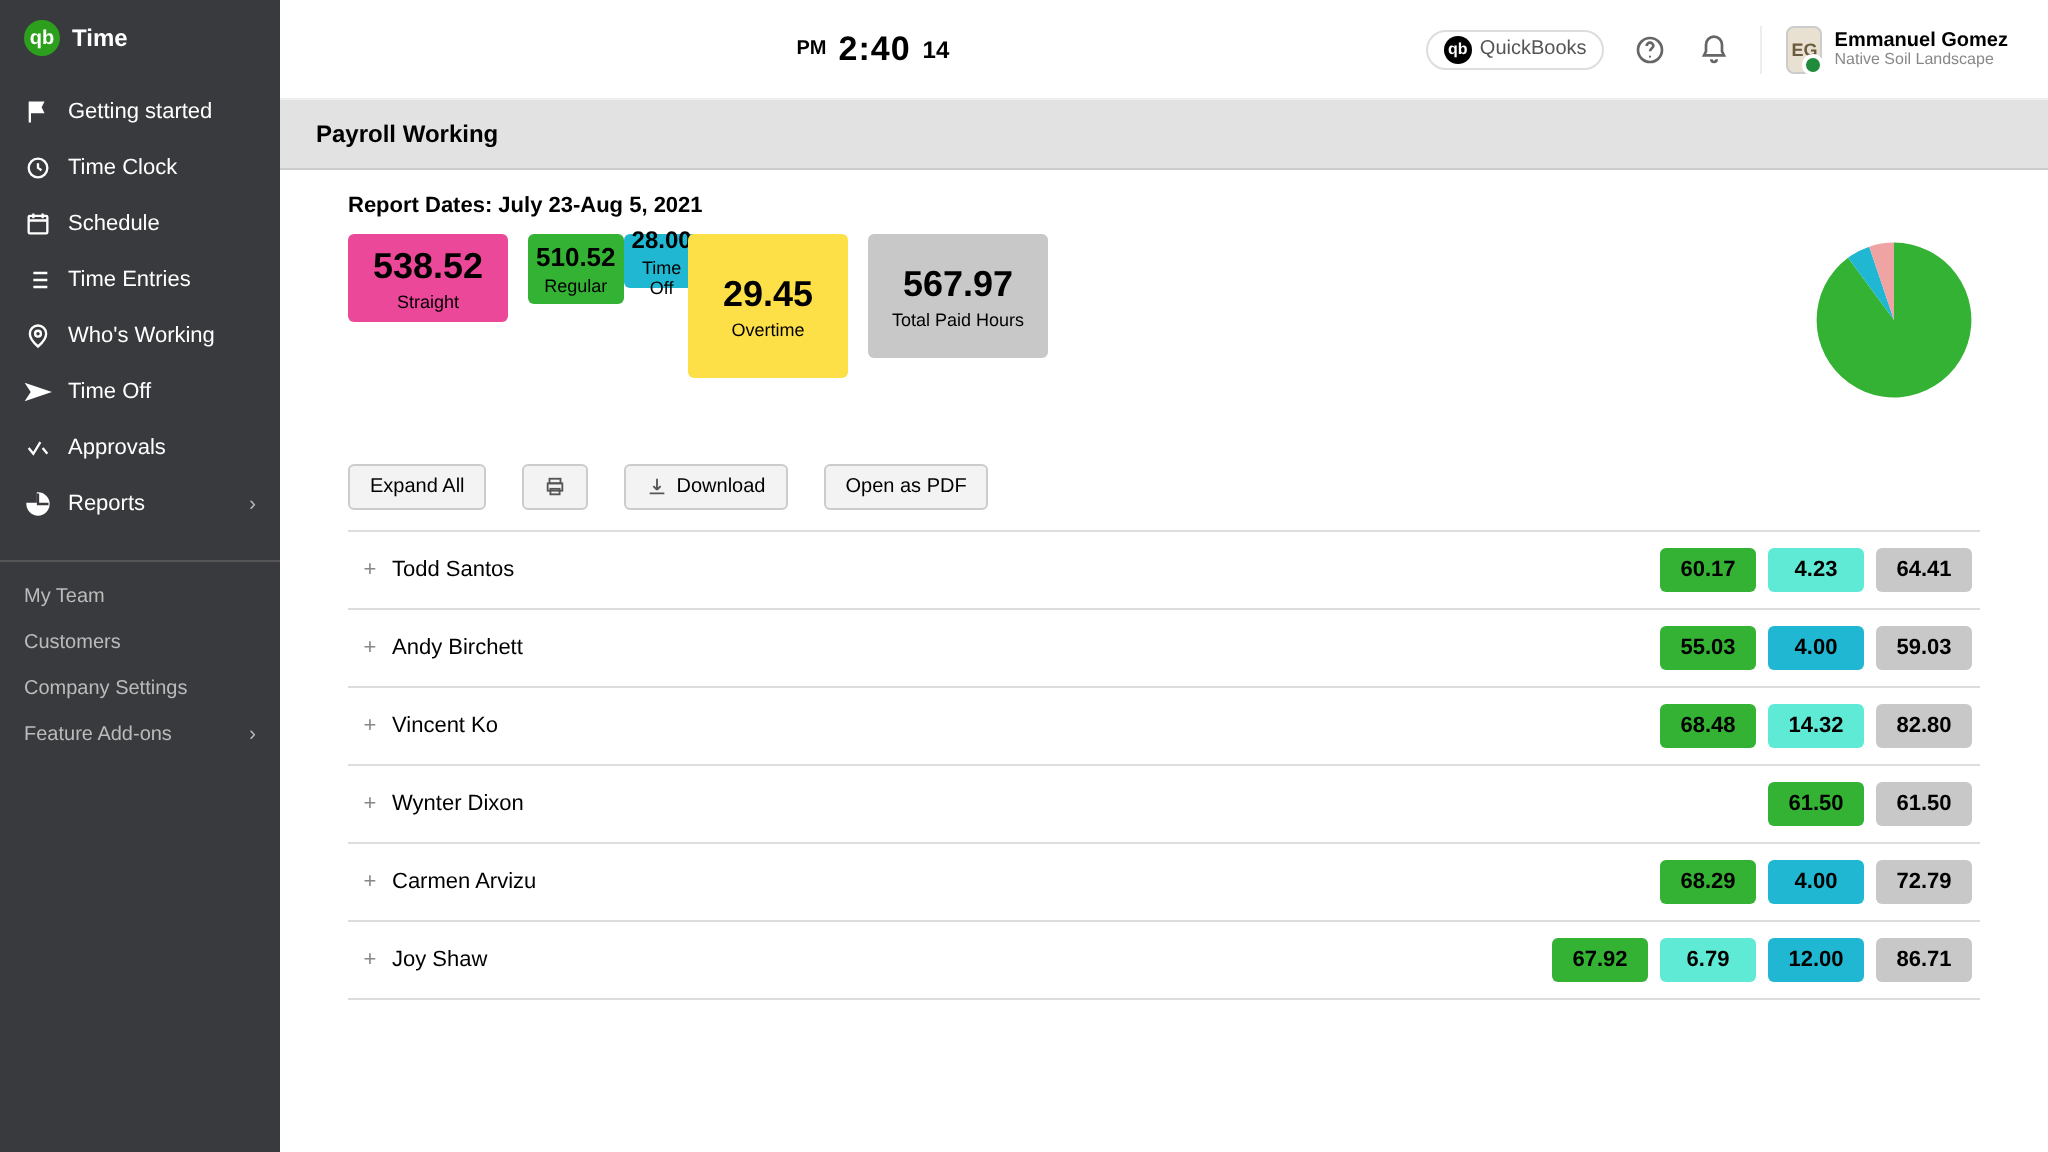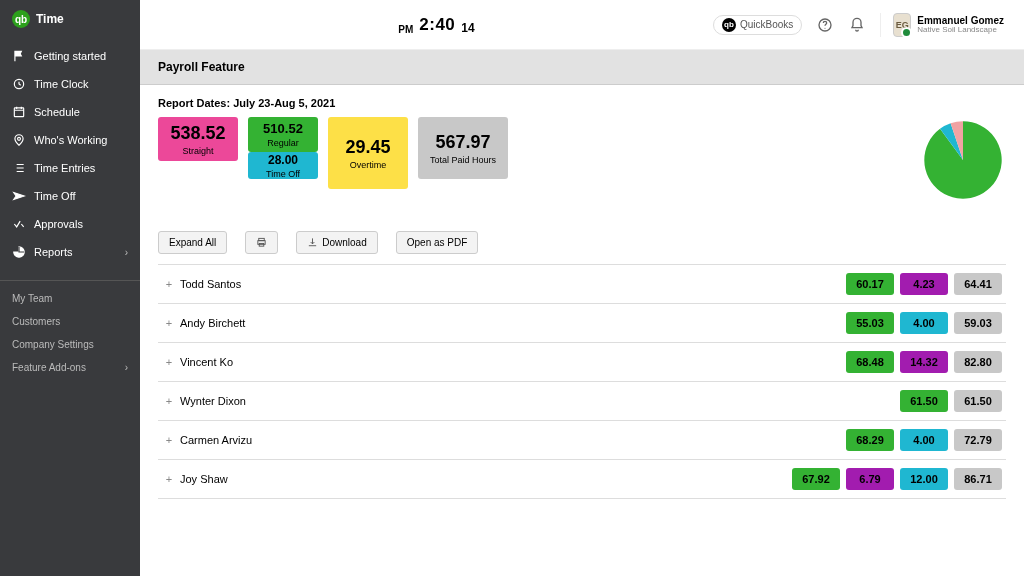--- a/index.html
+++ b/index.html
@@ -13,65 +13,65 @@
   .nav-item{display:flex;align-items:center;gap:8px;padding:7px 12px;cursor:pointer}
   .nav-item .icon{width:14px;height:14px;display:flex;align-items:center;justify-content:center}
   .nav-item .icon svg{width:14px;height:14px;stroke:#fff;fill:none;stroke-width:2}
   .nav-item .chev{margin-left:auto;font-size:10px;color:#bbb}
   .nav-secondary{margin-top:14px;border-top:1px solid #555;padding-top:6px}
   .nav-secondary .sec-item{display:flex;align-items:center;padding:6px 12px;font-size:10px;color:#bbb;cursor:pointer}
   .nav-secondary .sec-item .chev{margin-left:auto;font-size:10px}
   
   .main{flex:1;display:flex;flex-direction:column;min-width:0}
   .topbar{display:flex;align-items:center;padding:8px 20px;border-bottom:1px solid #eee;height:50px}
-  .clock{margin:0 auto;display:flex;align-items:flex-end;gap:6px}
+  .clock{margin:0 auto;display:flex;align-items:center;gap:6px}
   .clock .ampm{font-size:10px;font-weight:600}
   .clock .hm{font-size:17px;font-weight:700;letter-spacing:.5px}
   .clock .sec{font-size:12px;font-weight:700}
   .top-right{display:flex;align-items:center;gap:14px}
   .qb-link{display:flex;align-items:center;gap:4px;font-size:10px;color:#555;border:1px solid #ddd;border-radius:12px;padding:2px 8px;cursor:pointer}
   .qb-dot{width:14px;height:14px;background:#000;border-radius:50%;display:flex;align-items:center;justify-content:center;color:#fff;font-size:8px;font-weight:700}
   .top-ic{width:18px;height:18px;display:flex;align-items:center;justify-content:center;cursor:pointer;color:#666}
   .top-ic svg{width:16px;height:16px;stroke:#666;fill:none;stroke-width:2}
   .user{display:flex;align-items:center;gap:6px;border-left:1px solid #eee;padding-left:12px;cursor:pointer}
   .avatar{width:18px;height:24px;background:#e8e0d0;border-radius:4px;display:flex;align-items:center;justify-content:center;font-size:9px;font-weight:600;color:#6b5b3e;border:1px solid #ccc;position:relative}
   .avatar::after{content:"";position:absolute;bottom:-2px;right:-2px;width:7px;height:7px;background:#1f8b3b;border:2px solid #fff;border-radius:50%}
   .user-meta{display:flex;flex-direction:column;line-height:1.1}
   .user-name{font-size:10px;font-weight:600}
   .user-sub{font-size:8px;color:#888}
   
   .content{flex:1;overflow:auto;background:#fff}
   .page-title{background:#e2e2e2;padding:10px 18px;font-size:12px;font-weight:600;border-bottom:1px solid #ccc}
-  .report-area{padding:12px 18px}
+  .report-area{padding:12px 34px}
   .report-dates{font-size:11px;font-weight:600;margin-bottom:8px}
   .summary-row{display:flex;gap:10px;align-items:stretch}
   .card{border-radius:3px;text-align:center;display:flex;flex-direction:column;justify-content:center;padding:8px 4px}
   .card .big{font-size:18px;font-weight:700}
   .card .lbl{font-size:9px;margin-top:2px}
   .card-straight{background:#ec4899;width:80px;height:44px}
-  .card-stack{display:flex;flex-direction:column;width:70px;gap:0}
+  .card-stack{display:flex;flex-direction:row;width:70px;gap:0}
   .card-reg{background:#34b233;color:#000;height:35px}
   .card-reg .big{font-size:13px}
   .card-timeoff{background:#1fb7d1;color:#000;height:27px}
   .card-timeoff .big{font-size:12px}
   .card-ot{background:#fde047;width:80px;height:72px}
   .card-total{background:#c8c8c8;width:90px;height:62px}
   .pie-wrap{margin-left:auto}
   .toolbar{display:flex;gap:18px;margin:24px 0 10px}
   .tbtn{font-size:10px;border:1px solid #ccc;background:#f3f3f3;padding:5px 10px;border-radius:3px;cursor:pointer;display:flex;align-items:center;gap:4px}
   .tbtn svg{width:11px;height:11px;stroke:#555;fill:none;stroke-width:2}
   
   .rows{border-top:1px solid #ddd}
   .row{display:flex;align-items:center;padding:8px 4px;border-bottom:1px solid #ddd;font-size:11px}
   .row .plus{width:14px;color:#888;font-weight:400;cursor:pointer;text-align:center}
   .row .name{flex:1;margin-left:4px}
   .row .nums{display:flex;gap:6px;margin-left:auto}
   .num{width:48px;height:22px;border-radius:3px;display:flex;align-items:center;justify-content:center;font-size:11px;font-weight:600}
   .num.green{background:#34b233;color:#000}
-  .num.pink{background:#a21caf;color:#000}
+  .num.pink{background:#5eead4;color:#000}
   .num.cyan{background:#1fb7d1;color:#000}
   .num.grey{background:#c8c8c8;color:#000}
 </style>
 </head>
 <body>
 
 <div class="app">
 
   <aside class="sidebar">
     <div class="brand">
@@ -101,33 +101,33 @@
             <svg viewBox="0 0 24 24">
               <rect x="4" y="5" width="16" height="15" rx="1"></rect>
               <path d="M4 9h16M8 3v4M16 3v4"></path>
             </svg>
           </span>
           <span>Schedule</span>
         </div>
         <div class="nav-item">
           <span class="icon">
             <svg viewBox="0 0 24 24">
+              <path d="M8 6h12M8 12h12M8 18h12M4 6h.01M4 12h.01M4 18h.01"></path>
+            </svg>
+          </span>
+          <span>Time Entries</span>
+        </div>
+        <div class="nav-item">
+          <span class="icon">
+            <svg viewBox="0 0 24 24">
               <path d="M12 21s-7-6-7-11a7 7 0 1114 0c0 5-7 11-7 11z"></path>
               <circle cx="12" cy="10" r="2.5"></circle>
             </svg>
           </span>
           <span>Who's Working</span>
-        </div>
-        <div class="nav-item">
-          <span class="icon">
-            <svg viewBox="0 0 24 24">
-              <path d="M8 6h12M8 12h12M8 18h12M4 6h.01M4 12h.01M4 18h.01"></path>
-            </svg>
-          </span>
-          <span>Time Entries</span>
         </div>
         <div class="nav-item">
           <span class="icon">
             <svg viewBox="0 0 24 24">
               <path d="M21 12l-18 6 4-6-4-6z" fill="#fff" stroke="#fff"></path>
             </svg>
           </span>
           <span>Time Off</span>
         </div>
         <div class="nav-item">
@@ -195,21 +195,21 @@
           <span class="avatar">EG</span>
           <div class="user-meta">
             <span class="user-name">Emmanuel Gomez</span>
             <span class="user-sub">Native Soil Landscape</span>
           </div>
         </div>
       </div>
     </div>
 
     <div class="content">
-      <div class="page-title">Payroll Feature</div>
+      <div class="page-title">Payroll Working</div>
       <div class="report-area">
         <div class="report-dates">Report Dates: July 23-Aug 5, 2021</div>
 
         <div class="summary-row">
           <div class="card card-straight">
             <div class="big">538.52</div>
             <div class="lbl">Straight</div>
           </div>
           <div class="card-stack">
             <div class="card card-reg">

